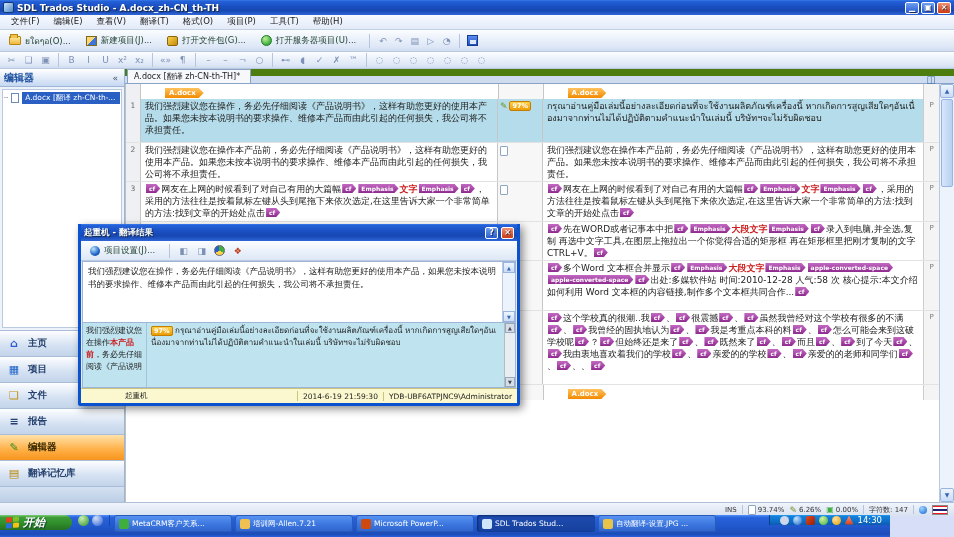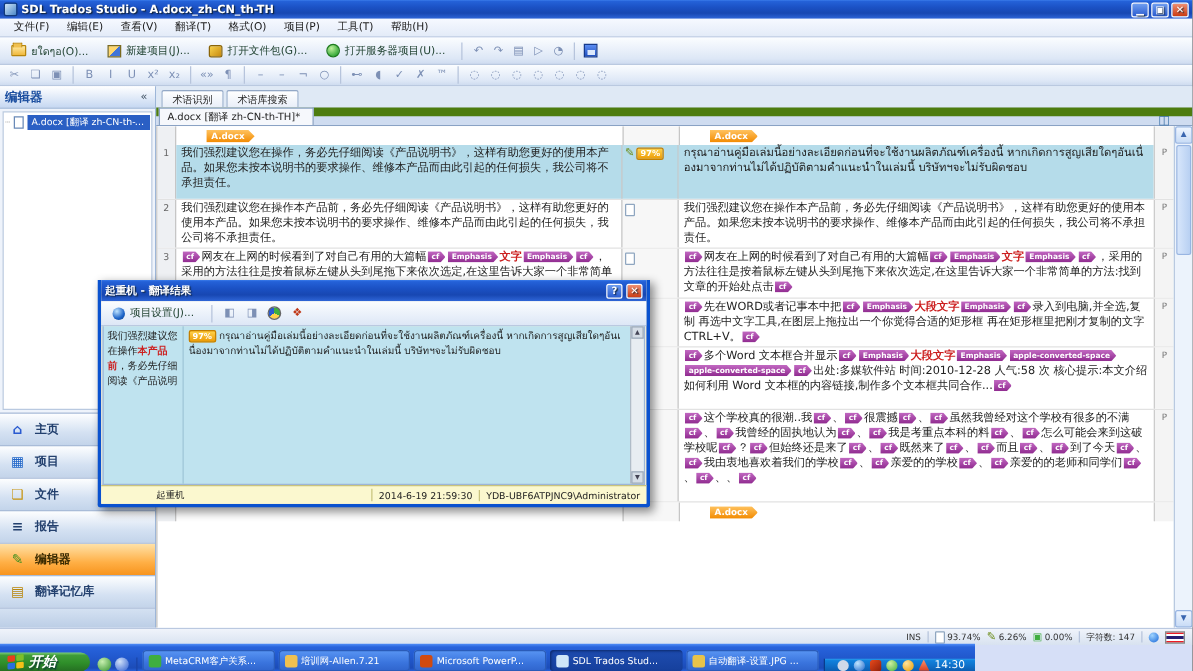--- a/index.html
+++ b/index.html
@@ -112,21 +112,21 @@
   .cmp-src { width:64px; flex:none; padding:2px 3px; font-size:8px; line-height:12px; border-right:1px solid #9fc6d8; word-break:break-all; overflow:hidden; }
   .cmp-tgt { flex:1; padding:2px 4px; font-size:8px; line-height:12px; word-break:break-all; overflow:hidden; }
   .cmp-scroll { width:11px; flex:none; background:#e8edf2; border-left:1px solid #b0bcc8; display:flex; flex-direction:column; justify-content:space-between; }
   .cmp-btn { height:10px; background:#d5dde6; border:1px solid #9aa8b8; font-size:5px; text-align:center; line-height:9px; color:#445; }
   .dlg-status { height:15px; flex:none; background:#fbf8cf; border-top:1px solid #c9c37e; display:flex; align-items:center; font-size:7.5px; color:#222; }
   .dlg-status .ds-name { flex:1; padding:0 4px; border-right:1px solid #c9c37e;margin-left:40px; }
   .dlg-status .ds-time { padding:0 5px; border-right:1px solid #c9c37e; }
   .dlg-status .ds-user { padding:0 5px; }
 
   
-  .taskbar { position:absolute; left:0; bottom:0; width:780px; height:22px; display:flex; align-items:flex-end;
+  .taskbar { position:absolute; left:0; bottom:0; width:890px; height:22px; display:flex; align-items:flex-start;
     background:linear-gradient(180deg,#4f8df8 0%,#2763dc 12%,#2158cd 50%,#1c4cb8 88%,#2763dc 100%); }
   .start-btn { width:72px; flex:none; display:flex; align-items:center; gap:4px; padding:0 8px 0 6px; color:#fff; font-weight:bold; font-style:italic; font-size:11px;
     background:linear-gradient(180deg,#7ed07a 0%,#3f9c38 15%,#2f8f2a 55%, #256f22 100%); border-radius:0 9px 9px 0; text-shadow:1px 1px 1px #143; }
   .winflag { width:13px; height:11px; display:grid; grid-template-columns:1fr 1fr; grid-template-rows:1fr 1fr; gap:1px; transform:skewY(-6deg); flex:none; }
   .winflag i { border-radius:1px; }
   .qlaunch { display:flex; align-items:center; gap:3px; padding:0 6px; border-right:1px solid #1a44a8; }
   .ql-ico { width:11px; height:11px; border-radius:50%; }
   .tasks { flex:1; display:flex; align-items:center; gap:3px; padding:0 4px; min-width:0; }
   .task-btn { display:flex; align-items:center; gap:3px; width:118px; height:17px; padding:0 5px; border-radius:3px; color:#fff; font-size:7.5px; white-space:nowrap; overflow:hidden;
     background:linear-gradient(180deg,#5a96f4,#3a74dd 60%,#2f64cc); box-shadow:inset 0 0 0 1px #2a5bb8; }
@@ -264,24 +264,20 @@
           </div>
           <div class="nav-btn">
             <span class="nav-glyph" style="color: rgb(184, 134, 11);">▤</span>
             <span>翻译记忆库</span>
           </div>
         </div>
       <div class="nav-filler"></div>
     </div>
 
     <div class="content">
-      <div class="term-tabs">
-        <span class="term-tab">术语识别</span>
-        <span class="term-tab">术语库搜索</span>
-      </div>
       <div class="doc-tabs">
         <span class="doc-tab">A.docx [翻译 zh-CN-th-TH]*</span>
         <span class="book-ico">◫</span>
       </div>
       <div class="editor-wrap">
         <div class="grid" id="seg-grid">
             <div class="seg-row tagrow">
               <div class="c-num"></div>
               <div class="c-src"><span class="doctag">A.docx</span></div>
               <div class="c-stat"></div>
@@ -394,20 +390,27 @@
         <span class="sphere"></span>
         <span>项目设置(J)...</span>
       </span>
       <span class="tb-sep"></span>
       <span class="mini-ico">◧</span>
       <span class="mini-ico">◨</span>
       <span class="mini-ico">
           <span class="pie-ico"></span>
         </span>
       <span class="mini-ico" style="color:#c03a1a;">❖</span>
+    </div>
+    <div class="dlg-result">
+      <div class="r-text">我们强烈建议您在操作，务必先仔细阅读《产品说明书》，这样有助您更好的使用本产品，如果您未按本说明书的要求操作、维修本产品而由此引起的任何损失，我公司将不承担责任。</div>
+      <div class="mini-scroll">
+        <div class="mini-btn">▲</div>
+        <div class="mini-btn">▼</div>
+      </div>
     </div>
     <div class="dlg-compare">
       <div class="cmp-src">
         <span>我们强烈建议您在操作</span><span class="em-red">本产品前</span><span>，务必先仔细阅读《产品说明</span>
       </div>
       <div class="cmp-tgt">
         <span class="match-badge">97%</span>
         <span>กรุณาอ่านคู่มือเล่มนี้อย่างละเอียดก่อนที่จะใช้งานผลิตภัณฑ์เครื่องนี้ หากเกิดการสูญเสียใดๆอันเนื่องมาจากท่านไม่ได้ปฏิบัติตามคำแนะนำในเล่มนี้ บริษัทฯจะไม่รับผิดชอบ</span>
       </div>
       <div class="cmp-scroll">

